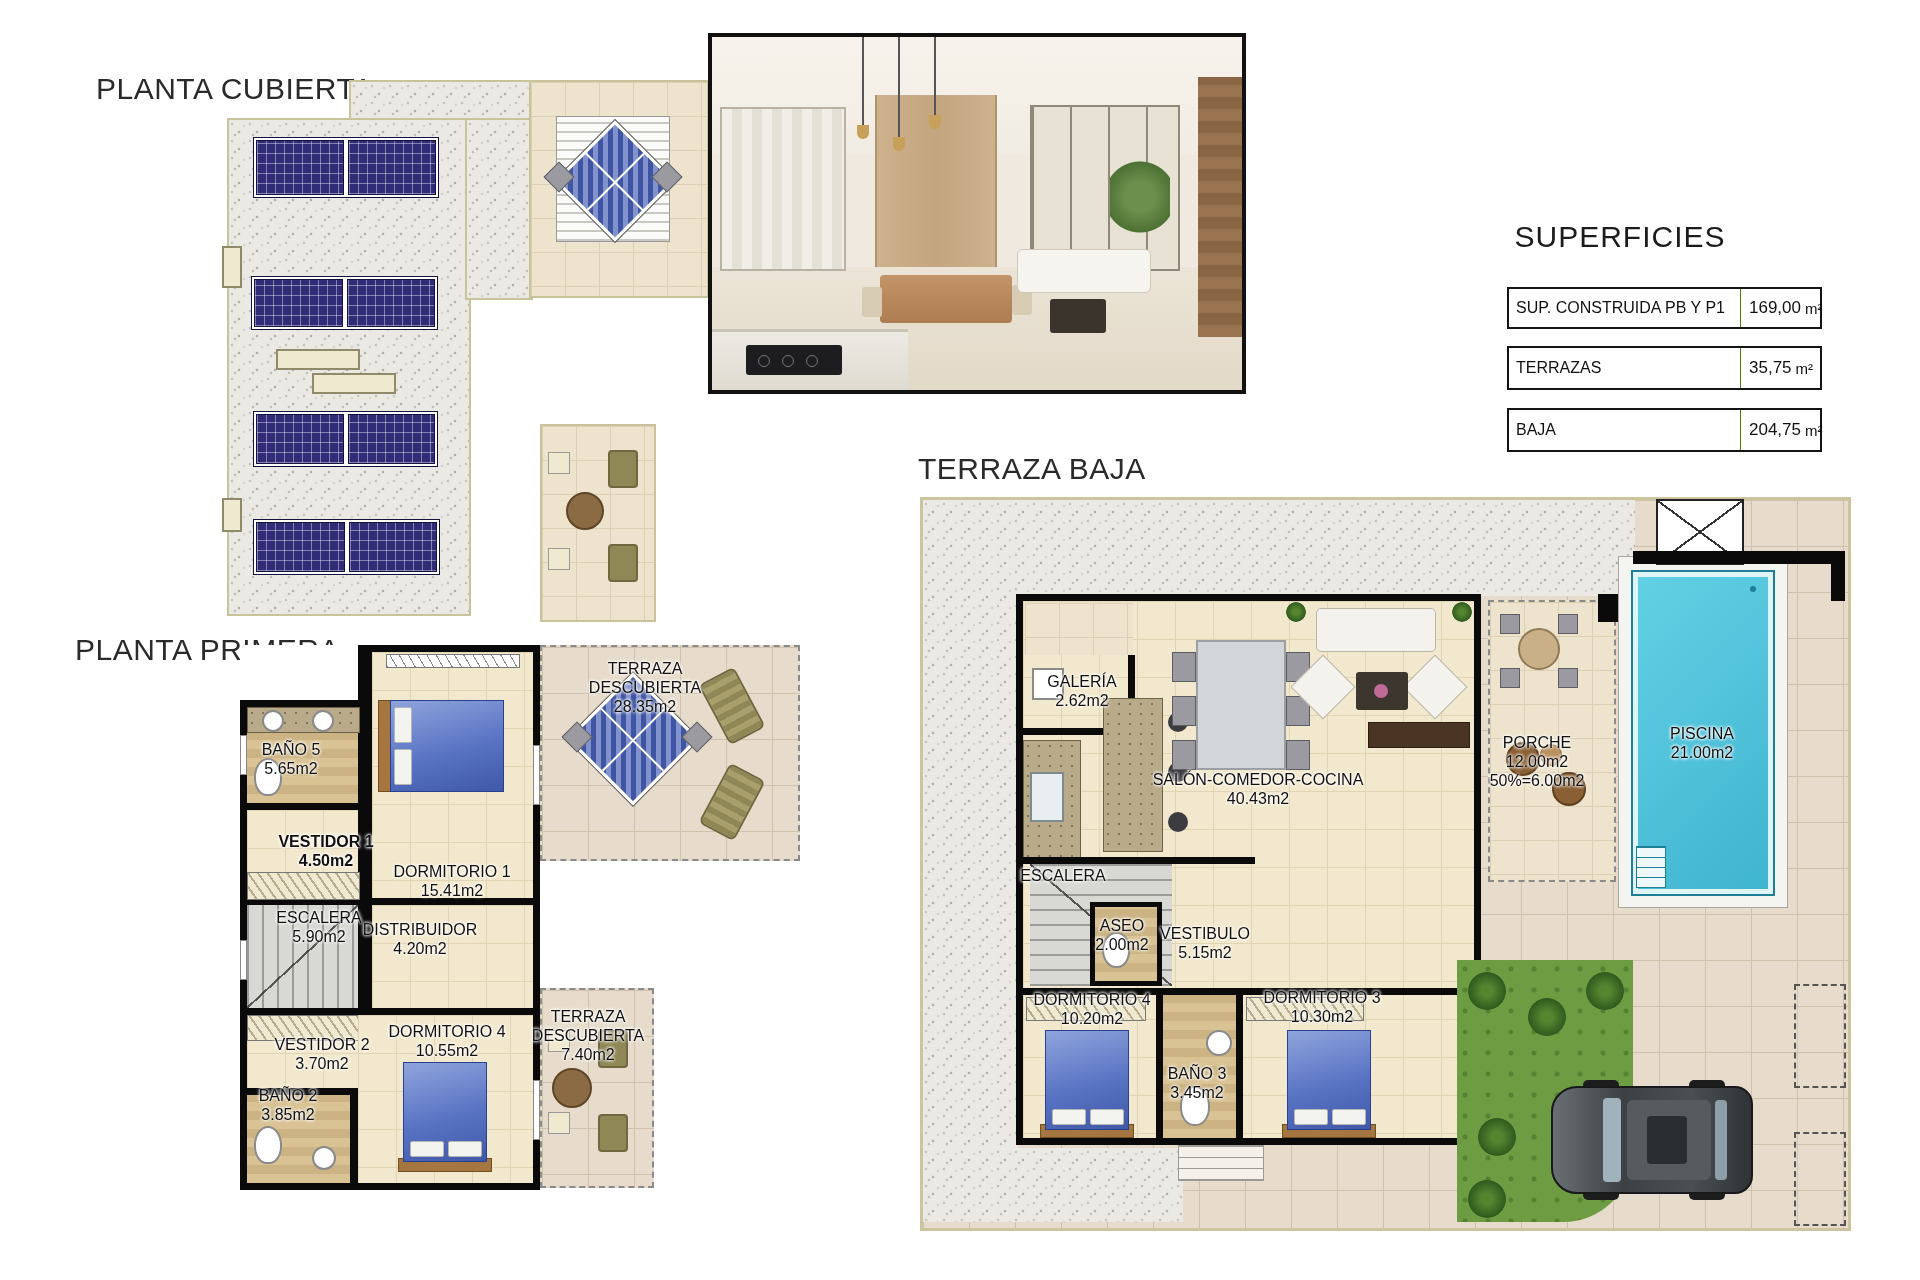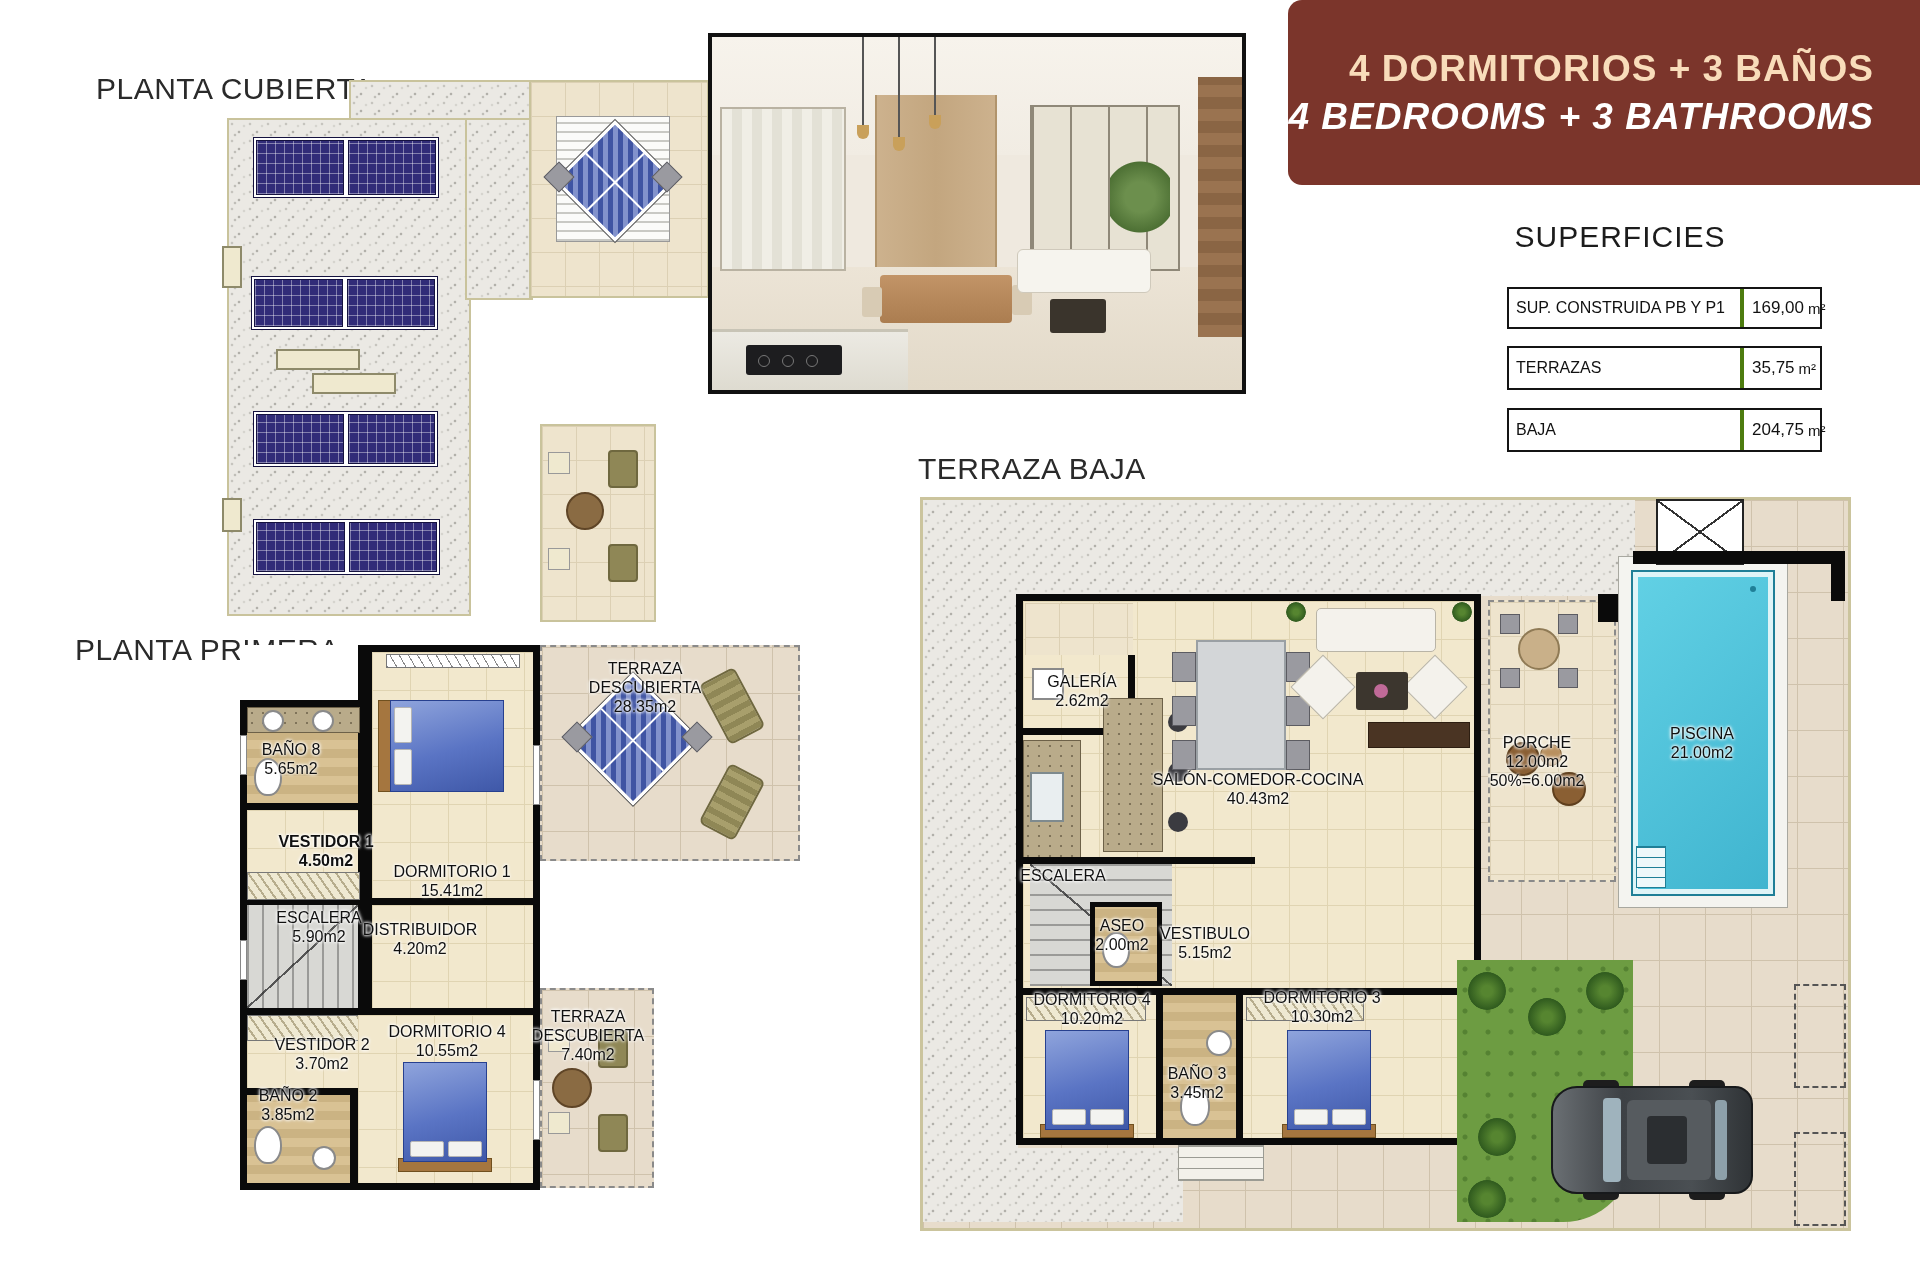--- a/index.html
+++ b/index.html
@@ -62,21 +62,21 @@
       background-image:repeating-linear-gradient(60deg,#888 0 1px,transparent 1px 8px);}
   .rlabel{position:absolute;transform:translate(-50%,-50%);text-align:center;
       font-size:16px;line-height:1.18;color:#101010;z-index:40;
       text-shadow:0 0 3px #fff,0 0 3px #fff,0 0 4px #fff;}
   .rlabel .nm{white-space:nowrap;}
   .rlabel.wrapname .nm{white-space:normal;display:block;width:122px;margin:0 auto;}
   .bush{position:absolute;border-radius:50%;background:radial-gradient(circle,#568530 20%,#2f5a1e 70%,transparent 72%);}
   .gate{position:absolute;border:2px dashed #555;}
   
   .sup-row{position:absolute;display:flex;border:2px solid #141414;background:#fff;align-items:stretch;}
-  .sup-row .lab{flex:0 0 224px;border-right:4px solid #4d7c0f;display:flex;align-items:center;
+  .sup-row .lab{flex:0 0 224px;border-right:1px solid #4d7c0f;display:flex;align-items:center;
       padding-left:7px;font-size:16px;color:#111;}
   .sup-row .val{flex:1;display:flex;align-items:center;padding-left:8px;font-size:17px;color:#111;gap:4px;}
   .sup-row .unit{font-size:15px;}
 </style>
 </head>
 <body>
 
 <div id="canvas">
 
   <div class="plan-title" style="left:96px;top:72px;">PLANTA CUBIERTA</div>
@@ -148,25 +148,20 @@
     <div class="abs" style="left:300px;top:248px;width:20px;height:30px;background:#d8cbb4;border-radius:3px;"></div>
     <div class="abs" style="left:305px;top:212px;width:132px;height:42px;background:#f6f4ee;border:1px solid #cfc9bb;border-radius:6px;"></div>
     <div class="abs" style="left:338px;top:262px;width:56px;height:34px;background:#3a342c;border-radius:3px;"></div>
     <div class="abs" style="left:0px;top:292px;width:196px;height:61px;background:linear-gradient(#eceae3,#dddacf);border-top:3px solid #c8c4b6;"></div>
     <div class="abs" style="left:34px;top:308px;width:96px;height:30px;background:#1d1d1f;border-radius:3px;"></div>
     <div class="abs" style="left:46px;top:318px;width:10px;height:10px;border:1px solid #777;border-radius:50%;"></div>
     <div class="abs" style="left:70px;top:318px;width:10px;height:10px;border:1px solid #777;border-radius:50%;"></div>
     <div class="abs" style="left:94px;top:318px;width:10px;height:10px;border:1px solid #777;border-radius:50%;"></div>
   </div>
 
-  <div class="abs" style="left:1288px;top:0;width:632px;height:185px;background:#7b352b;border-radius:14px 0 0 14px;
-       display:flex;flex-direction:column;justify-content:center;align-items:flex-end;padding-right:46px;box-sizing:border-box;gap:6px;">
-    <div style="font-size:37px;font-weight:700;letter-spacing:1px;color:#f8dcba;">4 DORMITORIOS + 3 BAÑOS</div>
-    <div style="font-size:37px;font-weight:700;font-style:italic;letter-spacing:1px;color:#ffffff;">4 BEDROOMS + 3 BATHROOMS</div>
-  </div>
 
   <div class="abs" style="left:1500px;top:220px;width:240px;text-align:center;font-size:30px;color:#1c1c1c;letter-spacing:1px;">SUPERFICIES</div>
 
   <div class="sup-row" style="left:1507px;top:287px;width:311px;height:38px;">
     <div class="lab">SUP. CONSTRUIDA PB Y P1</div>
     <div class="val">
         <span>169,00</span>
         <span class="unit">m²</span>
       </div>
   </div>
@@ -235,21 +230,21 @@
     <div class="chairG" style="left:686px;top:726px;width:20px;height:20px;transform:rotate(45deg);"></div>
     <div class="lounger" style="left:712px;top:672px;width:36px;height:64px;transform:rotate(-28deg);"></div>
     <div class="lounger" style="left:712px;top:768px;width:36px;height:64px;transform:rotate(28deg);"></div>
     <div class="tableR" style="left:552px;top:1068px;width:36px;height:36px;"></div>
     <div class="chairO" style="left:598px;top:1030px;width:26px;height:34px;"></div>
     <div class="chairO" style="left:598px;top:1114px;width:26px;height:34px;"></div>
     <div class="sq" style="left:548px;top:1030px;width:20px;height:20px;"></div>
     <div class="sq" style="left:548px;top:1112px;width:20px;height:20px;"></div>
 
     <div class="rlabel" style="left:291px;top:760px;">
-        <div class="nm">BAÑO 8</div>
+        <div class="nm">BAÑO 5</div>
         <div>5.65m2</div>
       </div>
     <div class="rlabel" style="left:326px;top:852px;font-weight:bold;">
         <div class="nm">VESTIDOR 1</div>
         <div>4.50m2</div>
       </div>
     <div class="rlabel" style="left:452px;top:838px;margin-top:44px;">
         <div class="nm">DORMITORIO 1</div>
         <div>15.41m2</div>
       </div>

